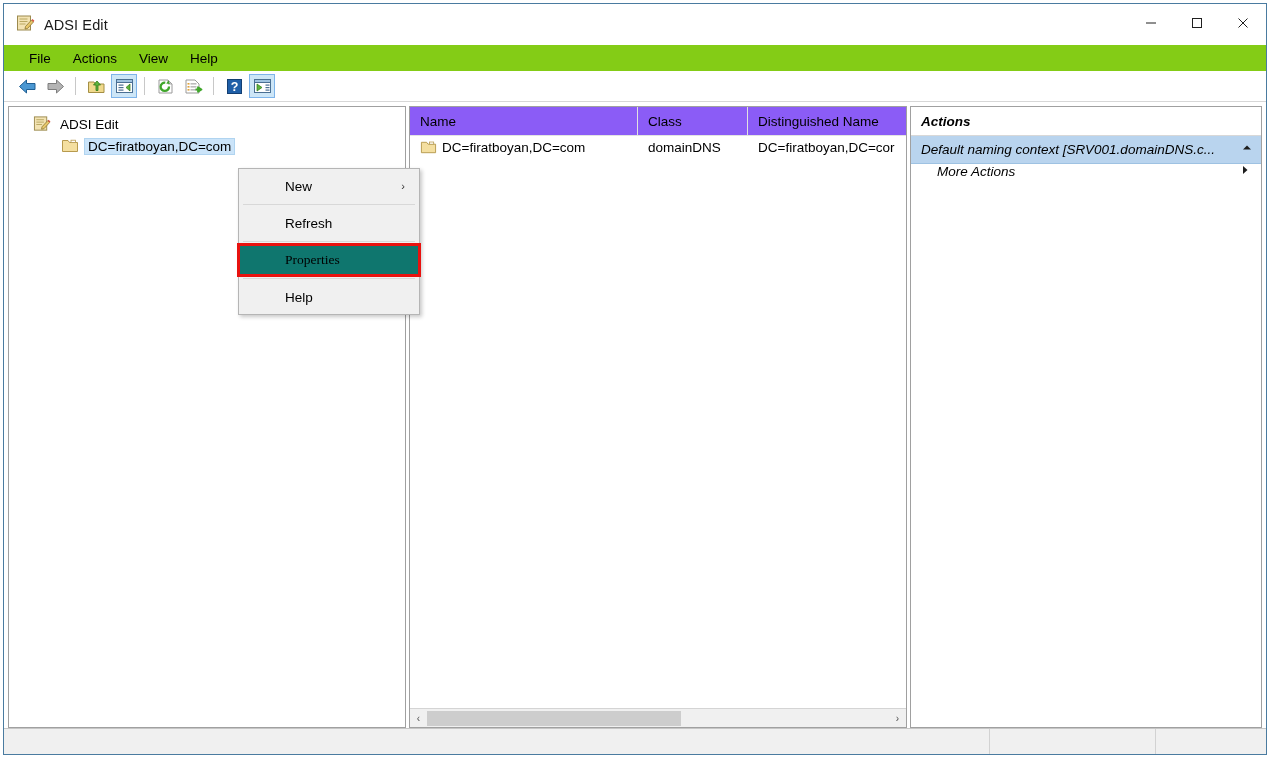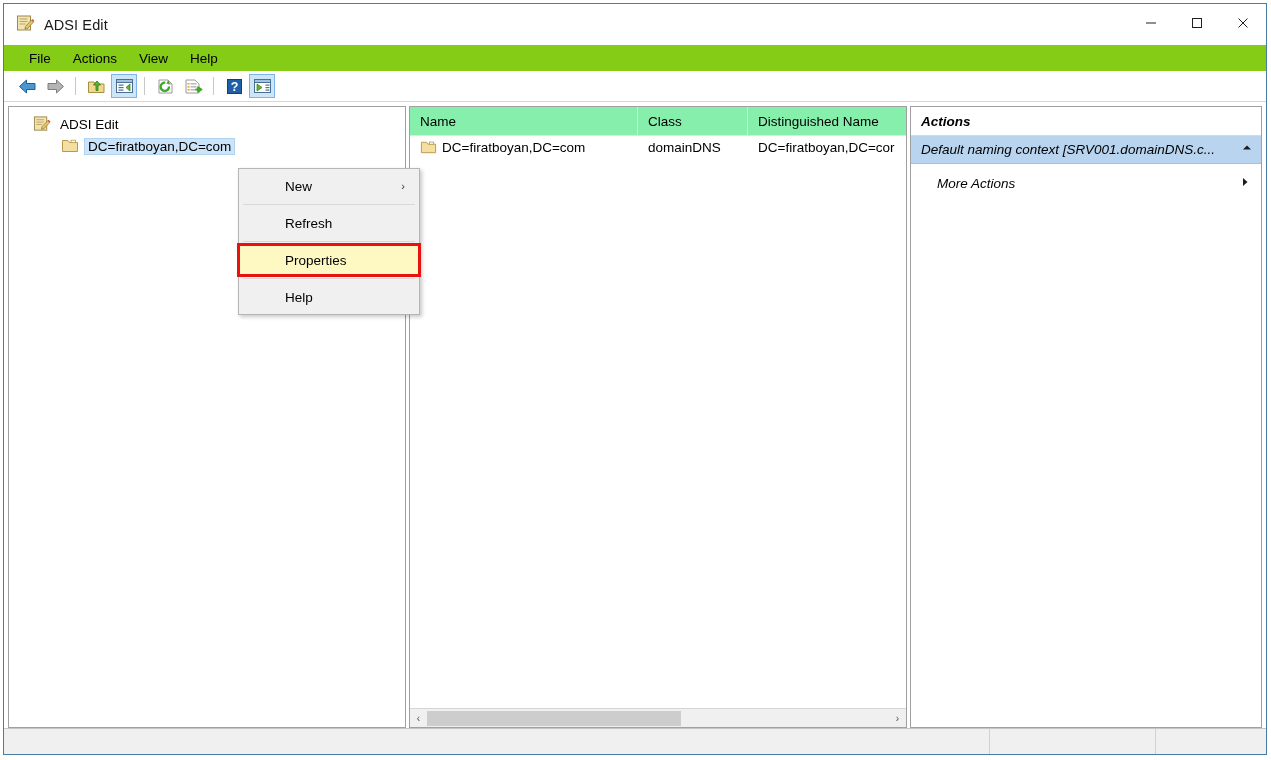--- a/index.html
+++ b/index.html
@@ -170,21 +170,21 @@
     justify-content: center;
     cursor: default;
   }
   .tree-icon { width: 18px; height: 18px; flex: none; margin-right: 5px; display:block; }
 
   
   .list-header {
     display: flex;
     height: 28px;
     flex: none;
-    background: #86efac;
+    background: #8b5cf6;
     border-bottom: 1px solid #e3e3e3;
     align-items: flex-start;
   }
   .col-head {
     height: 28px;
     display: flex;
     align-items: center;
     padding-left: 10px;
     font-size: 13.5px;
     color: #000;
@@ -270,21 +270,21 @@
     flex: none;
   }
   .action-group .ag-label {
     flex: 1 1 auto;
     overflow: hidden;
     white-space: nowrap;
   }
   .action-item {
     height: 27px;
     display: flex;
-    align-items: flex-end;
+    align-items: flex-start;
     padding: 0 10px 0 26px;
     font-size: 13.5px;
     cursor: default;
     flex: none;
   }
   .action-item .ai-label { flex: 1 1 auto; white-space: nowrap; }
 
   
   .statusbar {
     height: 25px;
@@ -328,22 +328,23 @@
     font-size: 11px;
   }
   .cm-sep {
     height: 1px;
     background: #d8d8d8;
     margin: 3px 4px 3px 4px;
   }
   .cm-item.highlight-box {
     outline: 3px solid #e8120f;
     outline-offset: -1px;
-    background: #fef9c3;
+    background: #0f766e;
     z-index: 2;
+    font-family: Liberation Serif, serif;
   }
 </style>
 </head>
 <body>
 
 <div id="window">
 
   <div class="titlebar">
     <div class="title-left">
       <span>

